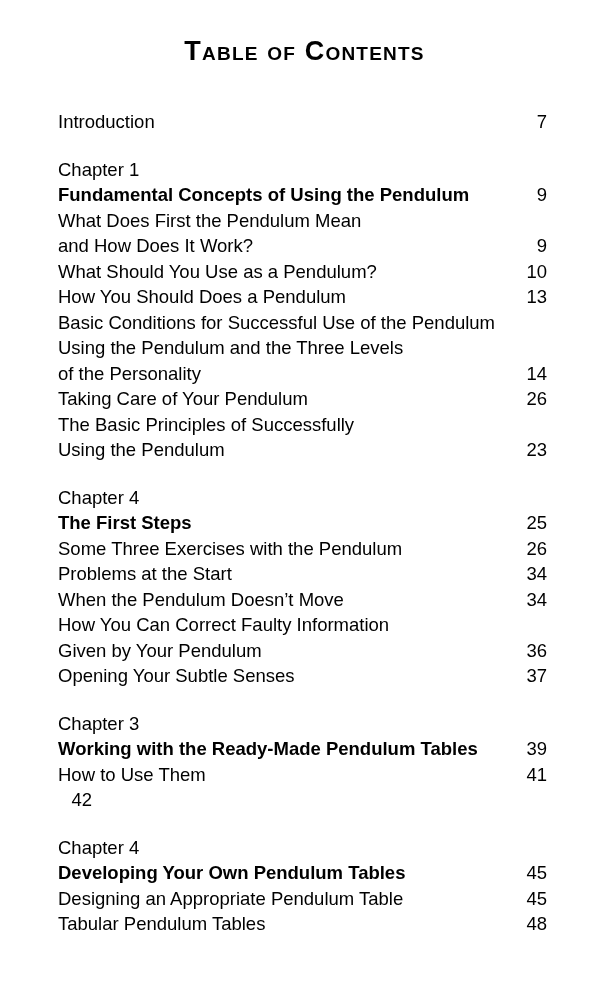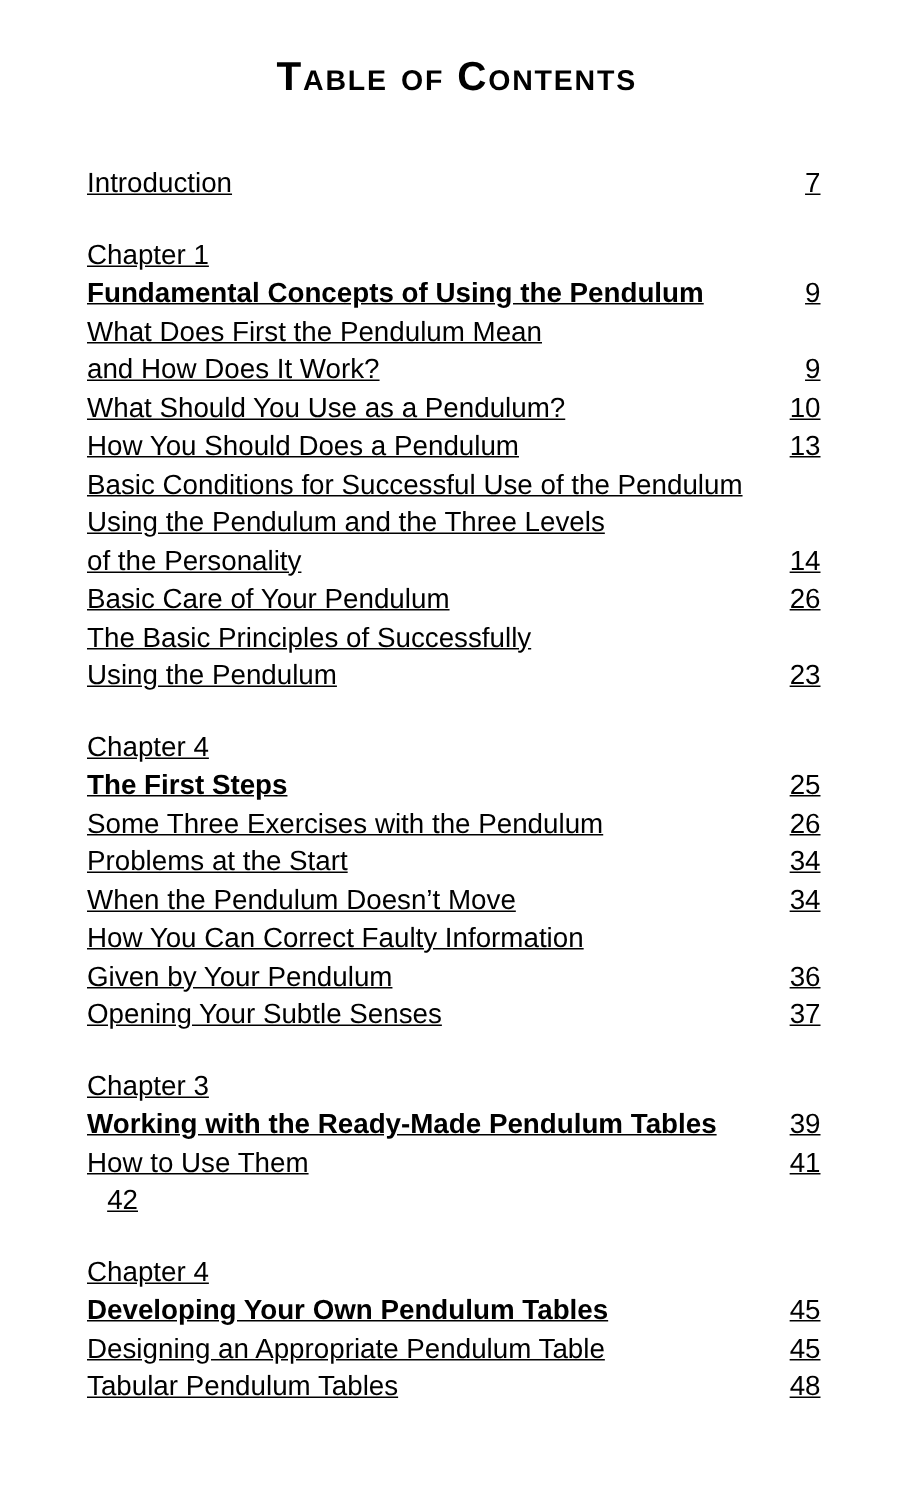--- a/index.html
+++ b/index.html
@@ -29,21 +29,20 @@
     margin: 10px 0 0 0;
     padding-left: 4px;
     font-variant: small-caps;
     text-transform: none;
   }
   .toc-body {
     margin-top: 42px;
   }
   .group {
     margin-bottom: 22px;
-    text-decoration: underline;
   }
   .row {
     display: flex;
     align-items: baseline;
     justify-content: space-between;
     font-size: 18.5px;
     line-height: 25.5px;
     white-space: pre;
   }
   .row .label {
@@ -71,21 +70,21 @@
       <div class="group">
         <div class="row"><span class="label">Chapter 1</span><span class="page-num"></span></div>
         <div class="row bold"><span class="label">Fundamental Concepts of Using the Pendulum</span><span class="page-num">9</span></div>
         <div class="row"><span class="label">What Does First the Pendulum Mean</span><span class="page-num"></span></div>
         <div class="row"><span class="label">and How Does It Work?</span><span class="page-num">9</span></div>
         <div class="row"><span class="label">What Should You Use as a Pendulum?</span><span class="page-num">10</span></div>
         <div class="row"><span class="label">How You Should Does a Pendulum</span><span class="page-num">13</span></div>
         <div class="row"><span class="label">Basic Conditions for Successful Use of the Pendulum</span><span class="page-num"></span></div>
         <div class="row"><span class="label">Using the Pendulum and the Three Levels</span><span class="page-num"></span></div>
         <div class="row"><span class="label">of the Personality</span><span class="page-num">14</span></div>
-        <div class="row"><span class="label">Basic Care of Your Pendulum</span><span class="page-num">26</span></div>
+        <div class="row"><span class="label">Taking Care of Your Pendulum</span><span class="page-num">26</span></div>
         <div class="row"><span class="label">The Basic Principles of Successfully</span><span class="page-num"></span></div>
         <div class="row"><span class="label">Using the Pendulum</span><span class="page-num">23</span></div>
       </div>
       <div class="group">
         <div class="row"><span class="label">Chapter 4</span><span class="page-num"></span></div>
         <div class="row bold"><span class="label">The First Steps</span><span class="page-num">25</span></div>
         <div class="row"><span class="label">Some Three Exercises with the Pendulum</span><span class="page-num">26</span></div>
         <div class="row"><span class="label">Problems at the Start</span><span class="page-num">34</span></div>
         <div class="row"><span class="label">When the Pendulum Doesn’t Move</span><span class="page-num">34</span></div>
         <div class="row"><span class="label">How You Can Correct Faulty Information</span><span class="page-num"></span></div>

